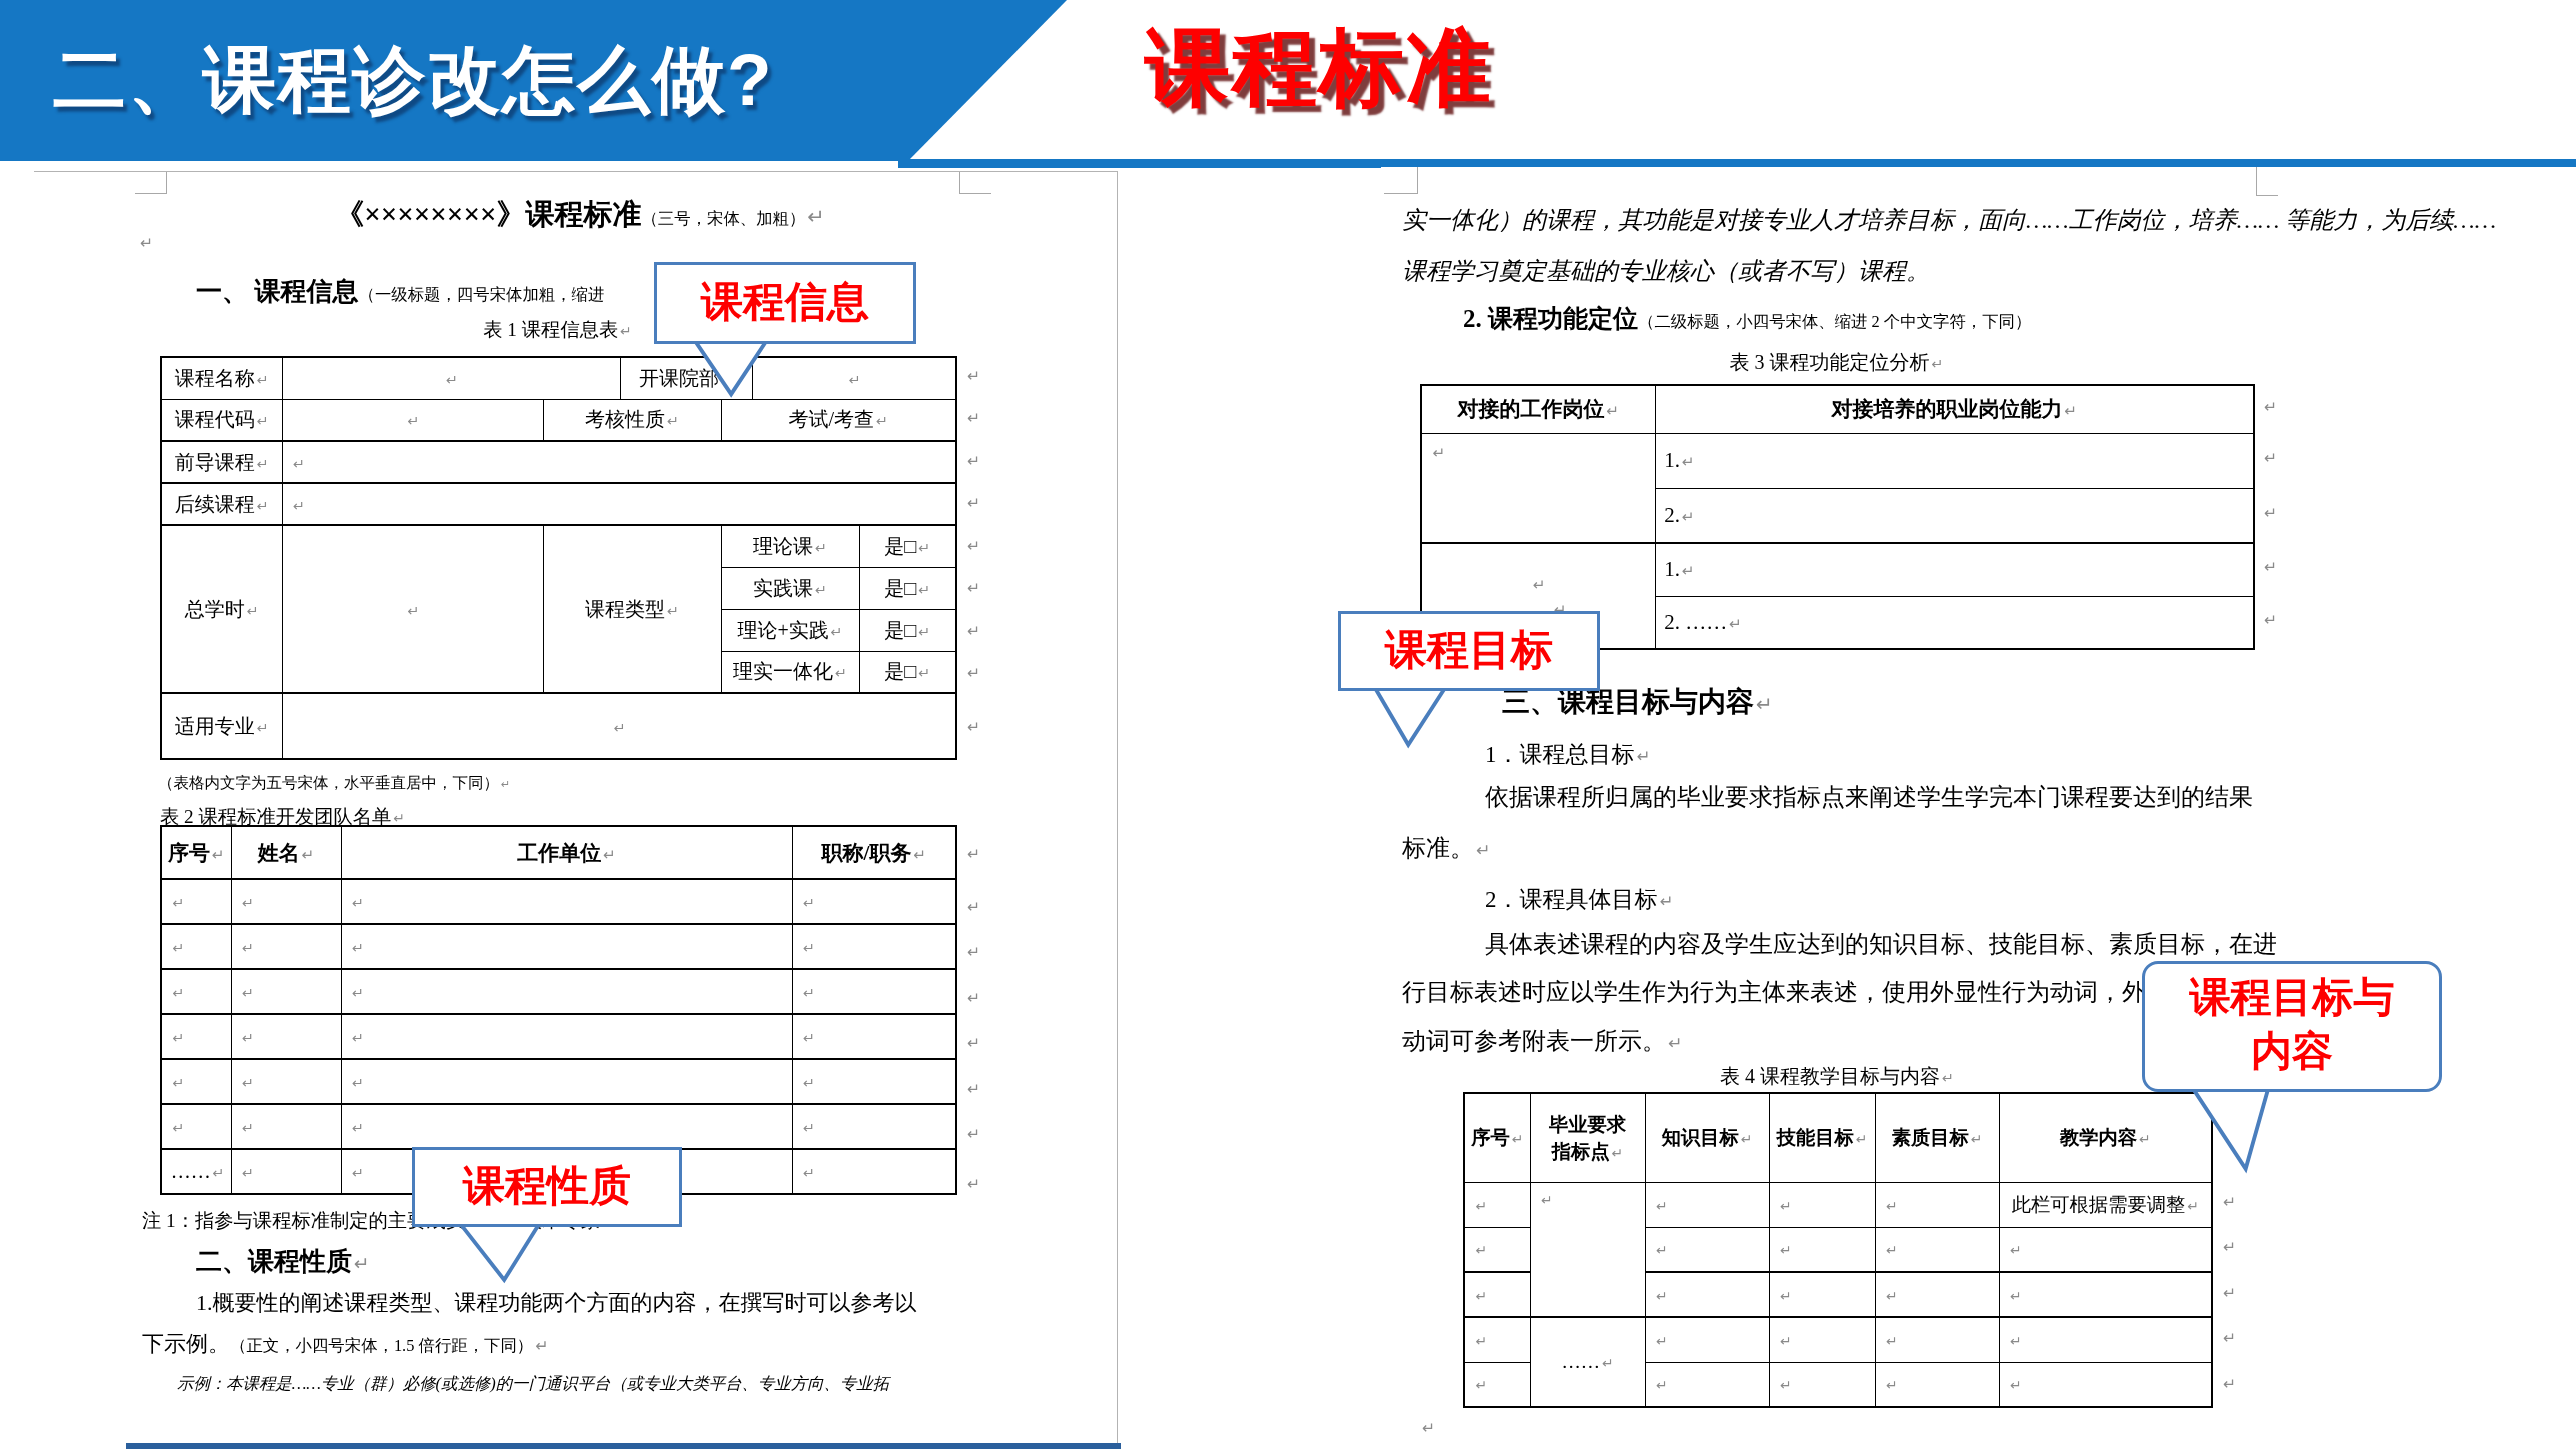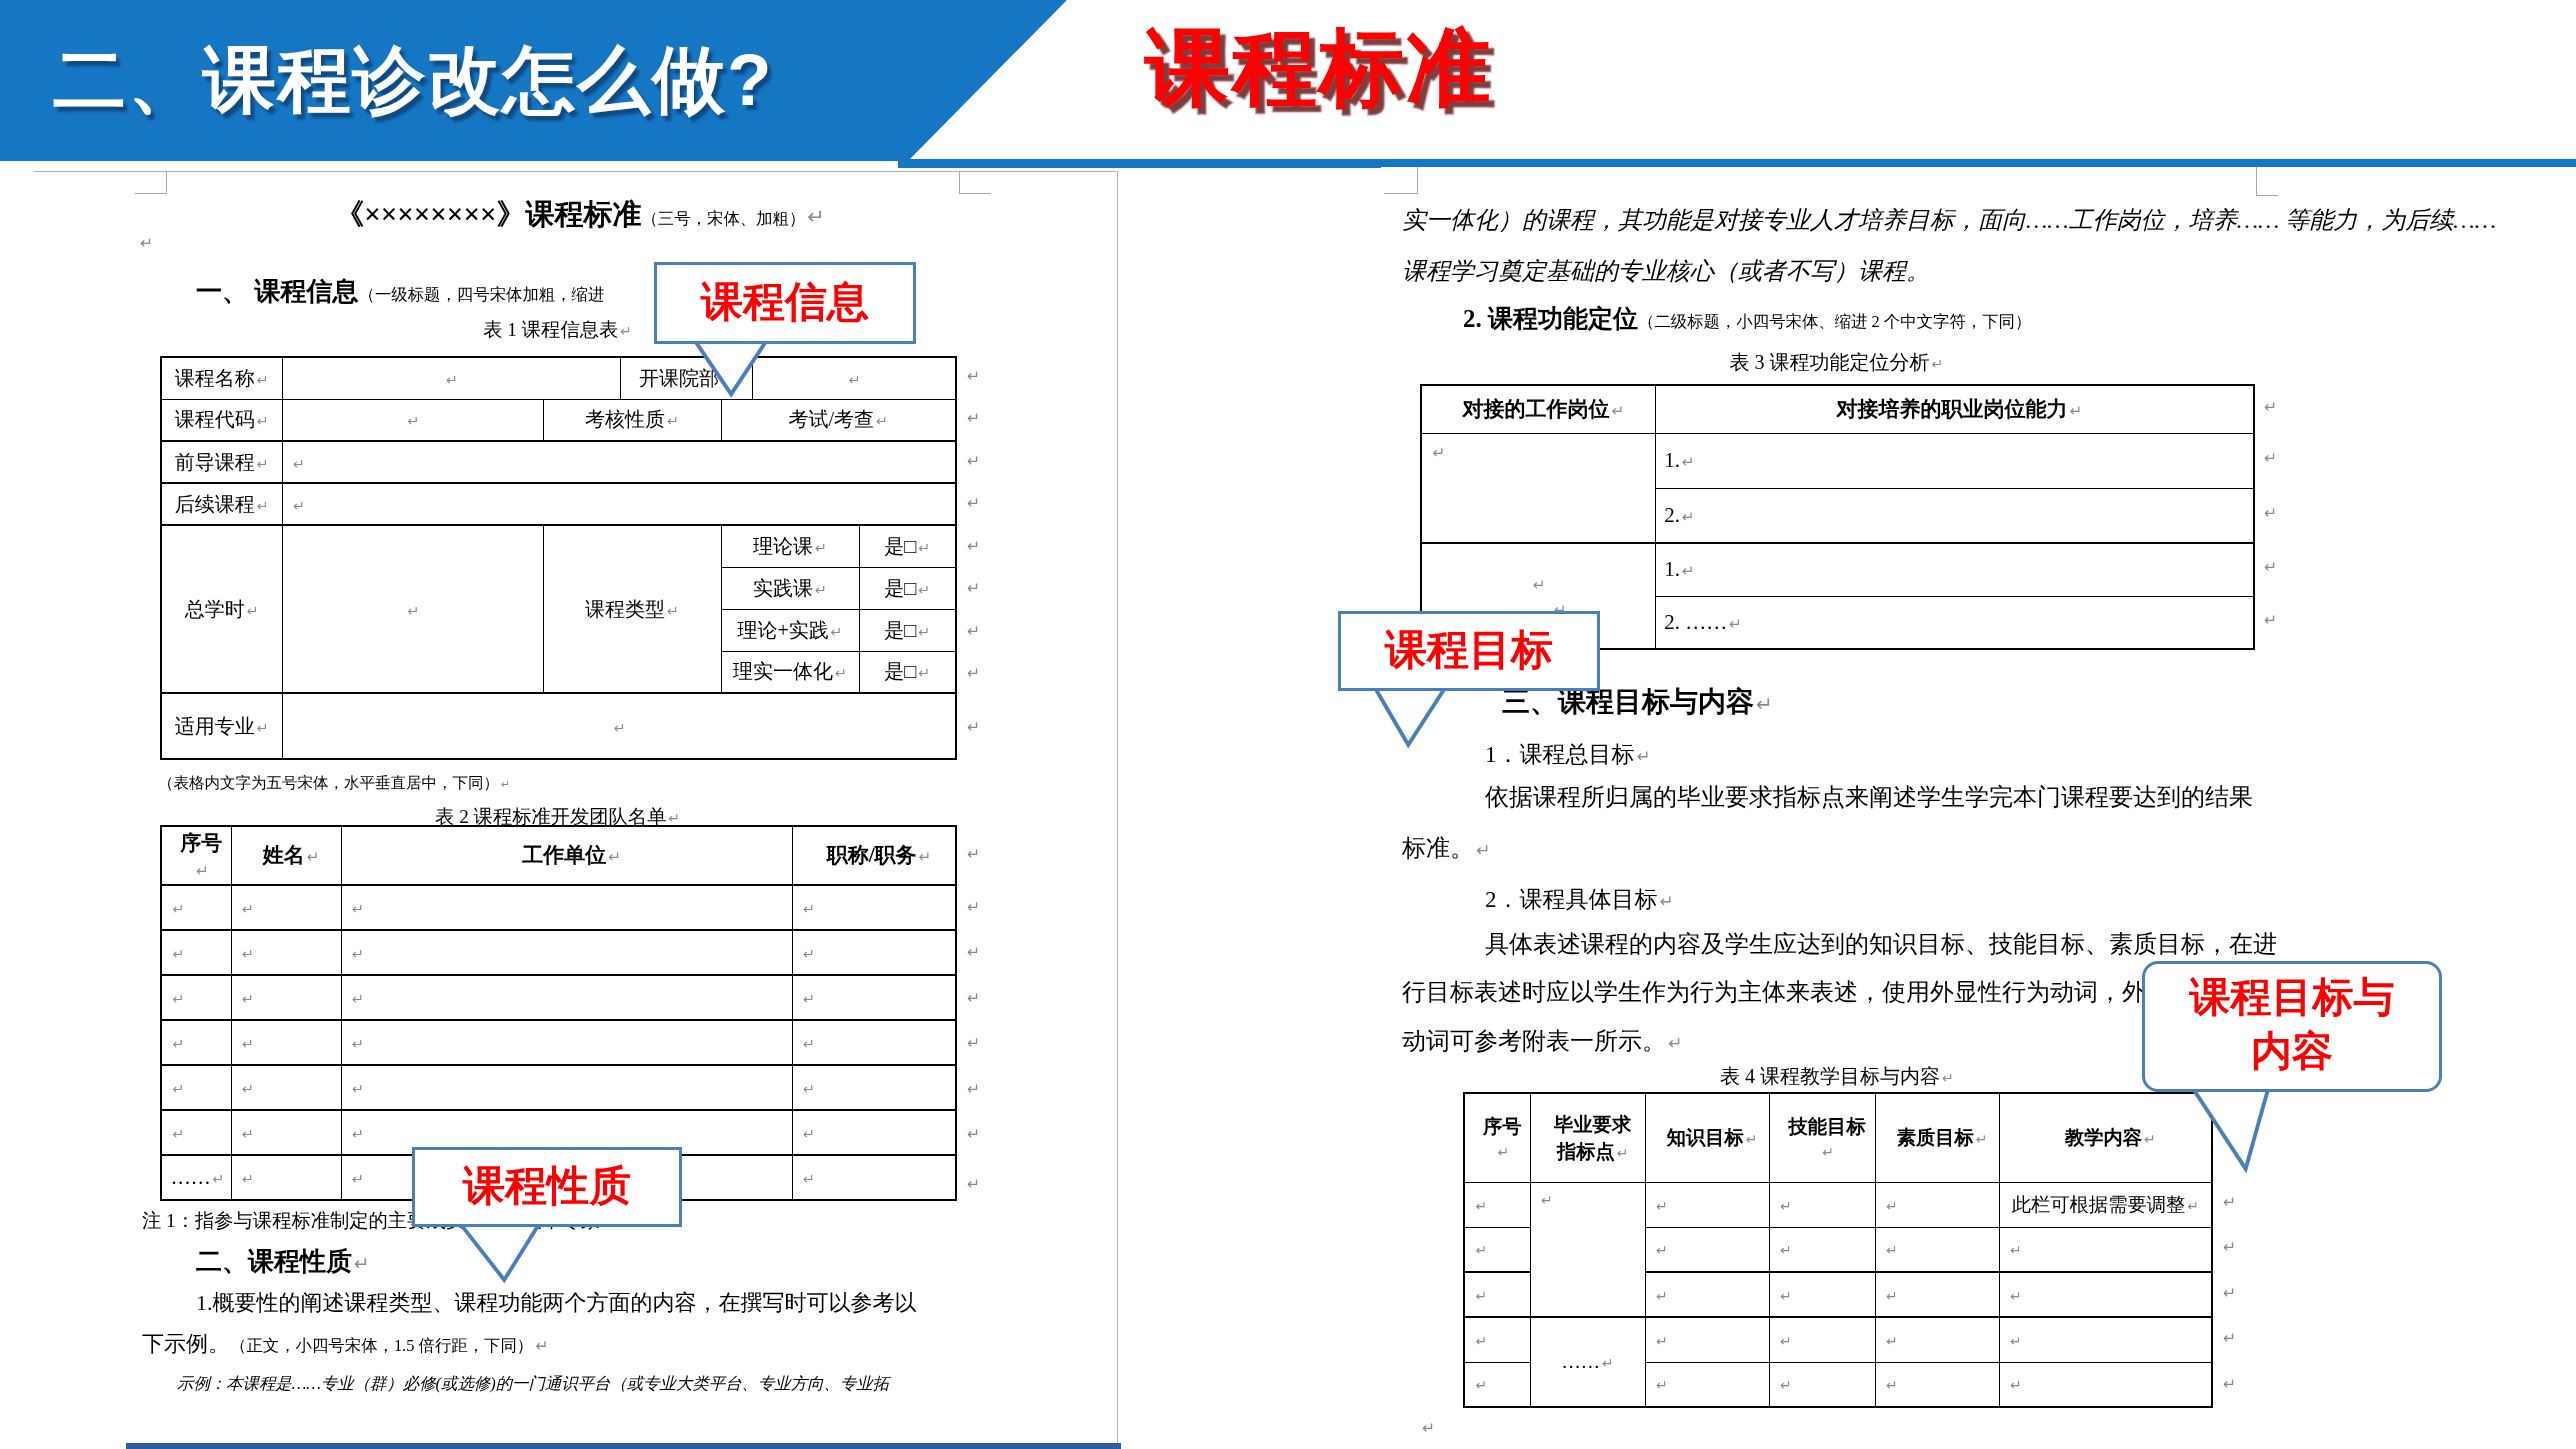--- a/index.html
+++ b/index.html
@@ -46,21 +46,21 @@
   .captR{font-size:20px;}
   .hfunc{font-size:25px;}
   .bottombar{position:absolute;left:92px;top:1271px;width:995px;height:7.7px;background:var(--navy);}
   
   .twrap{position:absolute;}
   .twrap table{border-collapse:collapse;table-layout:fixed;border:2.9px solid #000;}
   .twrap td{border:1.4px solid #000;text-align:center;vertical-align:middle;padding:1.9px 5.8px;
             font-family:"Liberation Serif","DejaVu Serif",serif;overflow:hidden;}
   .twrap .tl{text-align:left;padding-left:8.7px;}
   .twrap .top{vertical-align:top;padding-top:5.8px;}
-  .twrap .hd{font-weight:bold;padding-left:16px;}
+  .twrap .hd{font-weight:bold;}
   .twrap tr.bt td{border-top:2.9px solid #000;}
   .twrap tr.bt2 td{border-top:2.1px solid #000;}
   .t1 td{font-size:20px;}
   .t1 tr{height:42px;}
   .t1 tr.r-tall{height:66px;}
   .t2 td{font-size:20px;border-width:2.1px 1.4px;}
   .t2 tr{height:45px;}
   .t2 tr.th-row{height:53px;}
   .t2 tr.th-row td{border-bottom:2.9px solid #000;font-size:21px;}
   .t3 table{border-width:2.4px;}
@@ -173,21 +173,21 @@
         <span class="rowmark" style="top: 223px; left: 807px;">↵</span>
         <span class="rowmark" style="top: 266px; left: 807px;">↵</span>
         <span class="rowmark" style="top: 308px; left: 807px;">↵</span>
         <span class="rowmark" style="top: 362px; left: 807px;">↵</span>
       </div>
 
     <div class="abs small16" style="left:124px;top:601px;">
       <span>（表格内文字为五号宋体，水平垂直居中，下同）</span><span class="pil">↵</span>
     </div>
 
-    <div class="abs capt" style="left:126px;top:631px;width:795px;text-align:center;">
+    <div class="abs capt" style="left:126px;top:631px;width:795px;text-align:left;">
       <span>表 2 课程标准开发团队名单</span><span class="pil">↵</span>
     </div>
     <div class="twrap t2" style="left:126px;top:653px;">
         <table>
           <colgroup>
             <col style="width: 70px;">
             <col style="width: 110px;">
             <col style="width: 451px;">
             <col style="width: 164px;">
           </colgroup>

